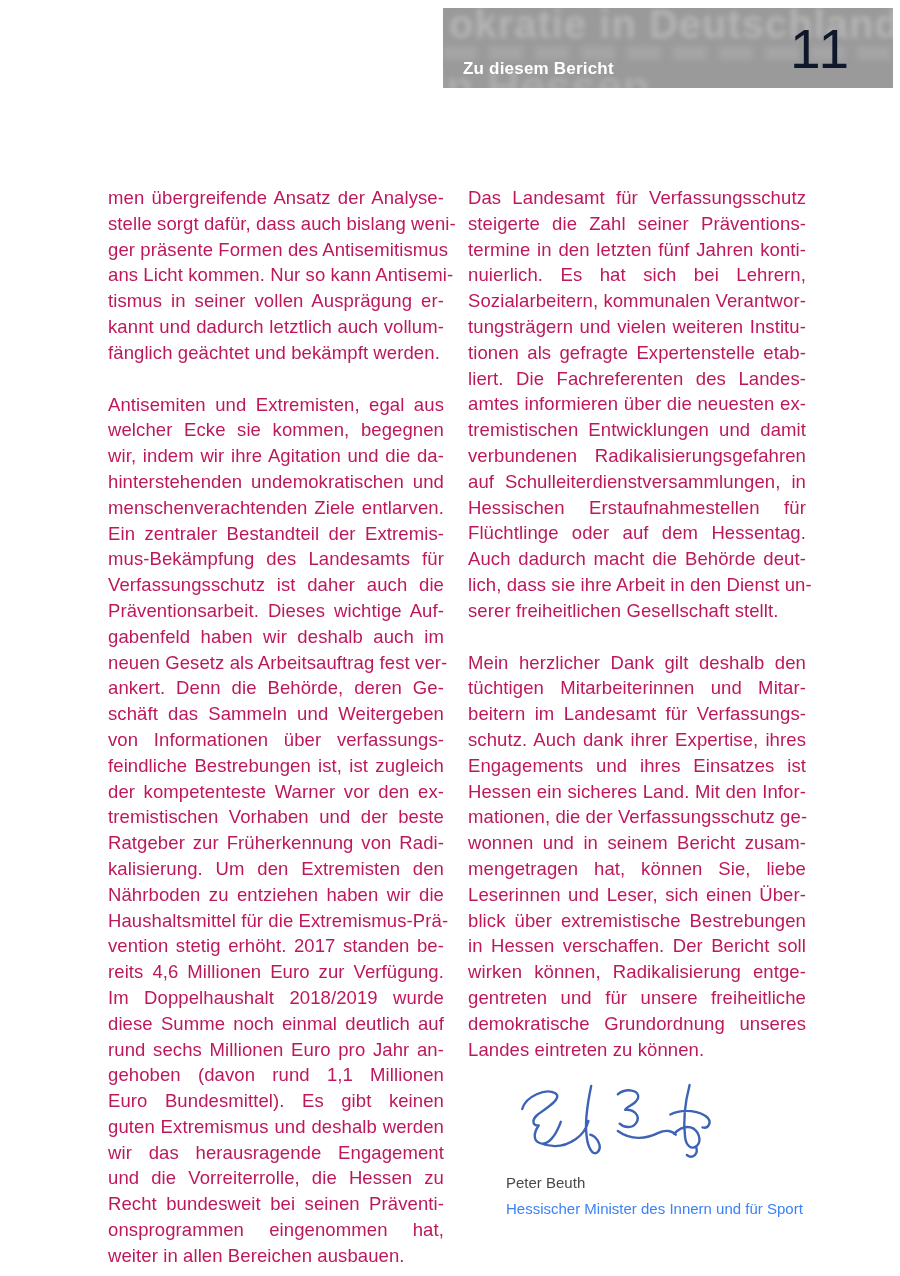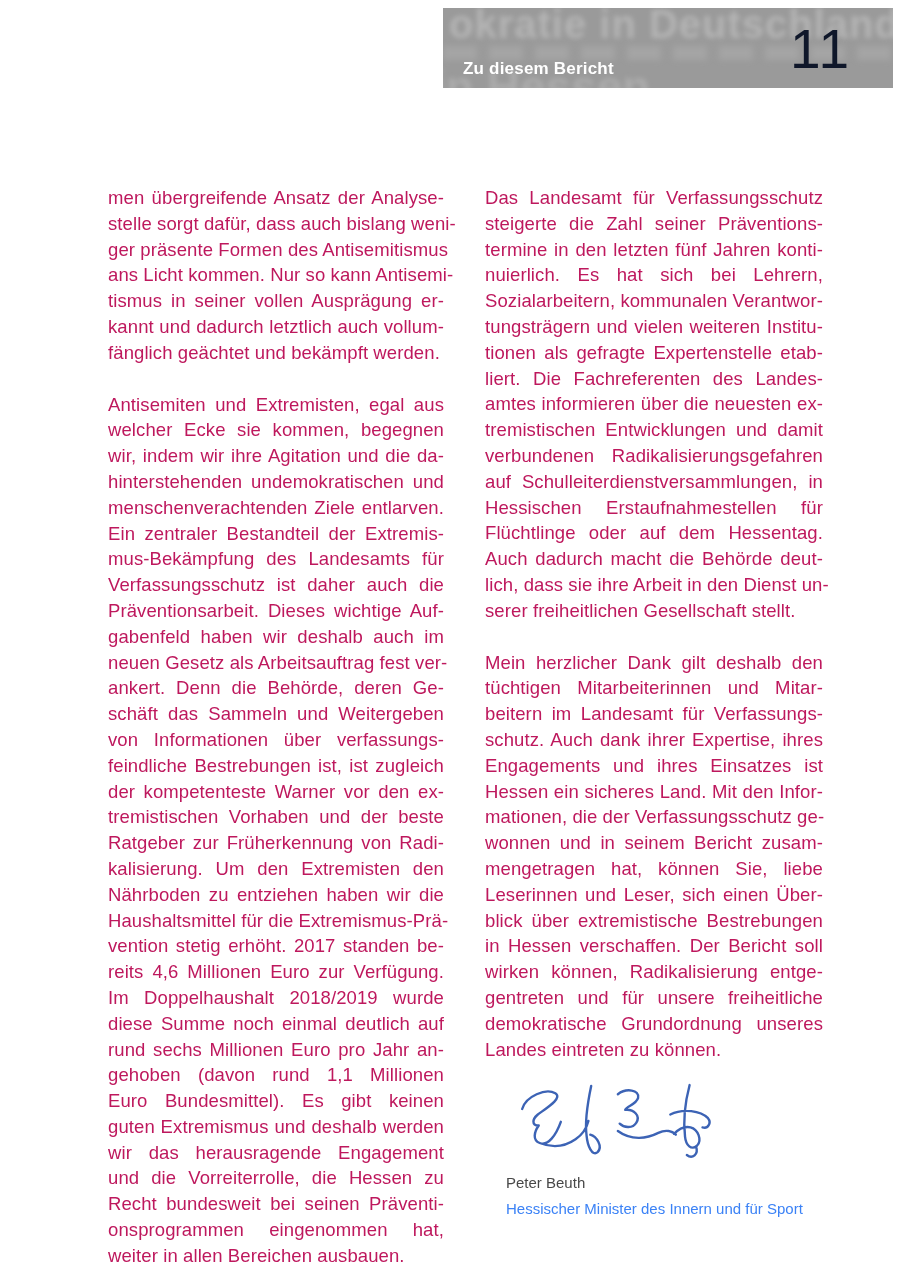--- a/index.html
+++ b/index.html
@@ -57,21 +57,21 @@
   }
 
   
   .col {
     position: absolute;
     top: 141px;
     color: #be185d;
     margin-top: 44px;
   }
   .col-left  { left: 108px; width: 336px; }
-  .col-right { left: 485px; width: 338px; }
+  .col-right { left: 468px; width: 338px; }
   .para + .para { margin-top: 26px; }
   .line {
     font-size: 18.5px;
     line-height: 25.8px;
     text-align: justify;
     text-align-last: justify;
     letter-spacing: .1px;
     white-space: nowrap;
   }
   .line.last { text-align-last: left; }

